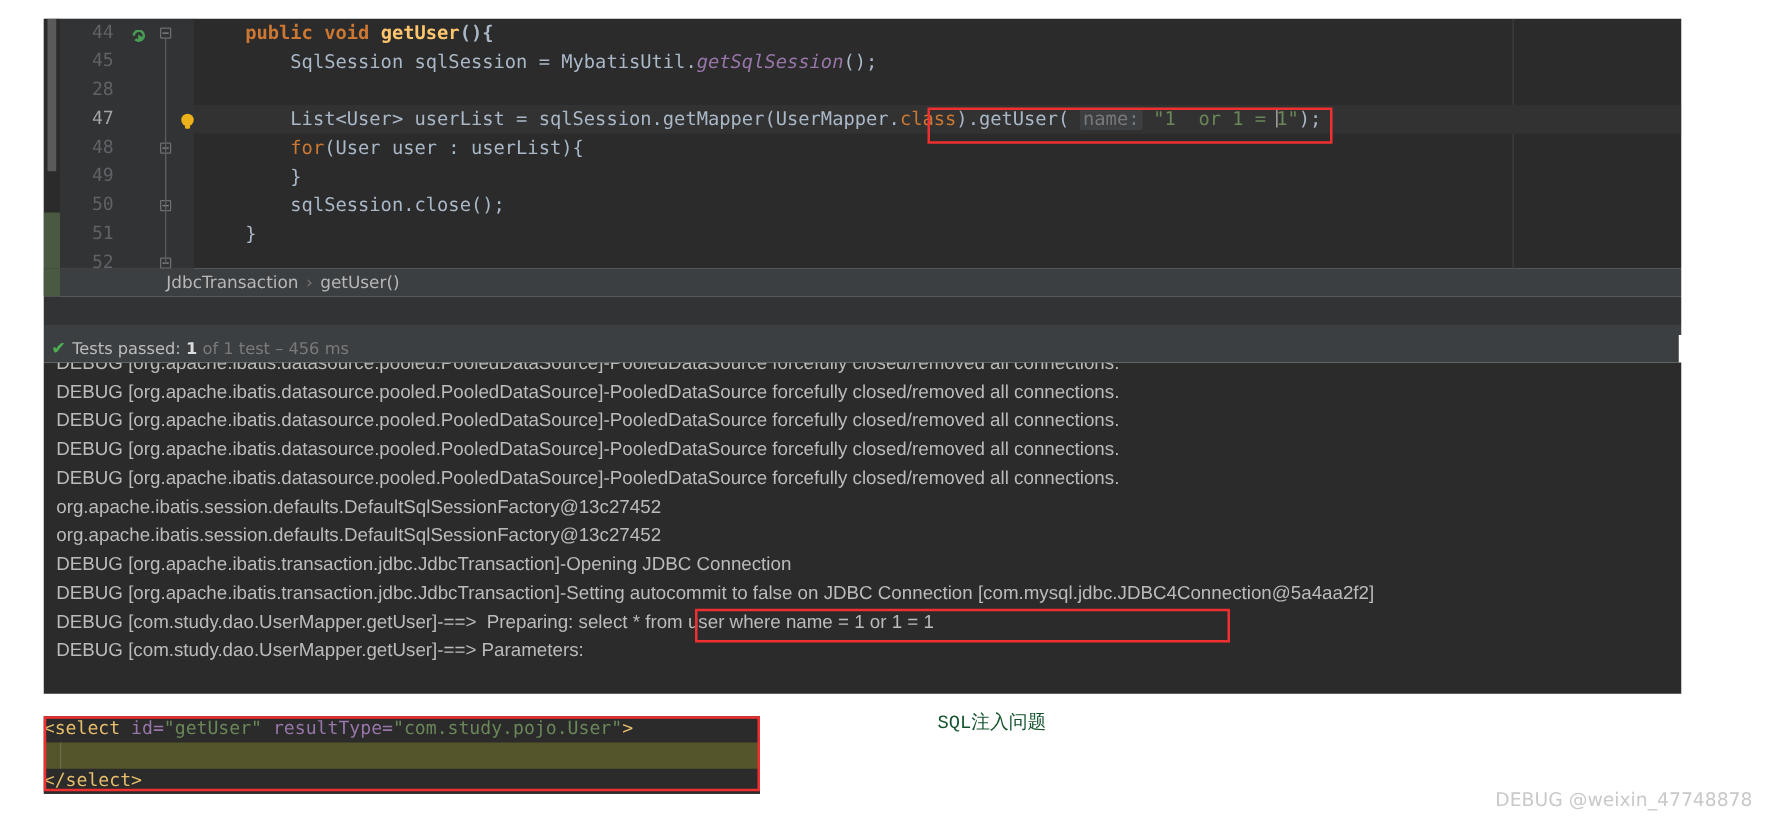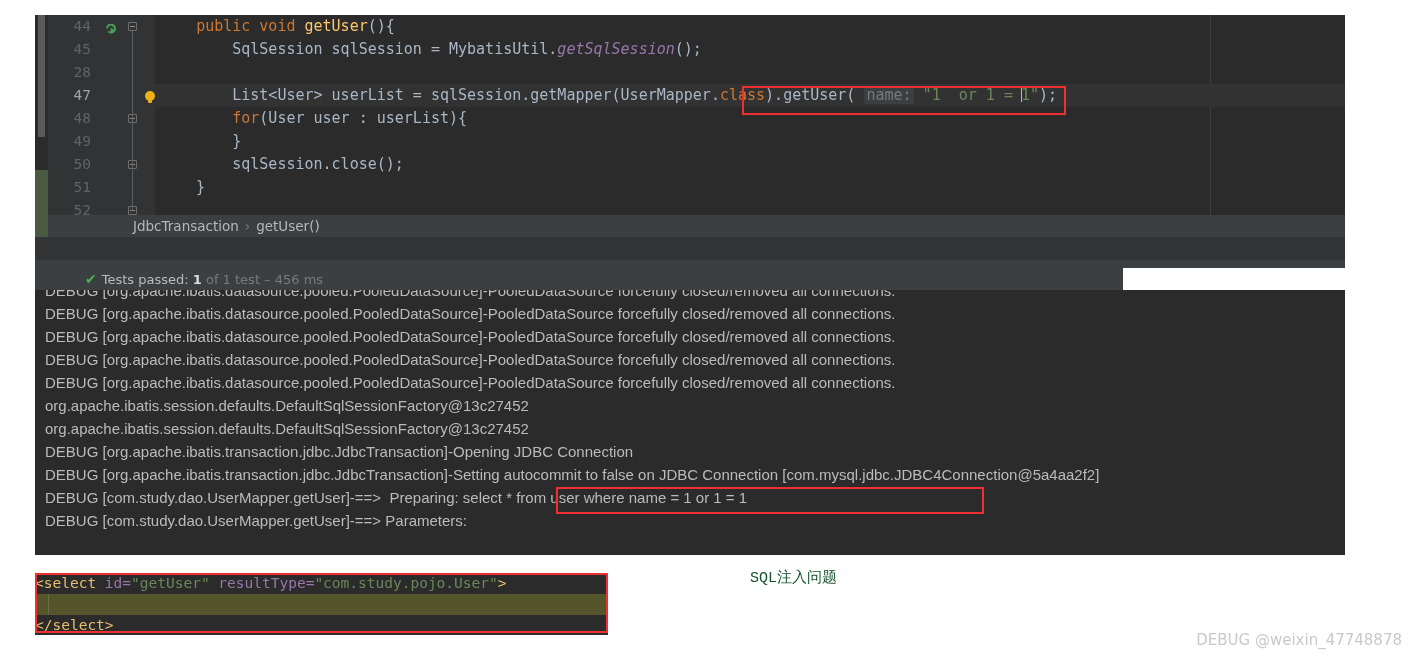--- a/index.html
+++ b/index.html
@@ -94,23 +94,23 @@
     position:absolute; left:35px; top:237px; width:1310px; height:23px;
     background:#313335;
   }
   .strip2 {
     position:absolute; left:35px; top:260px; width:1310px; height:8px;
     background:#3c3f41;
   }
 
   
   .test-status {
-    position:absolute; left:35px; top:268px; width:1088px; height:22px;
+    position:absolute; left:35px; top:268px; width:1308px; height:22px;
     background:#3c3f41; line-height:22px;
-    font-family:"DejaVu Sans", sans-serif; font-size:13px;padding-left:44px;
+    font-family:"DejaVu Sans", sans-serif; font-size:13px;
   }
   .check {
     display:inline-block; margin-left:6px; margin-right:5px;
     color:#4caf50; font-size:14px; font-weight:bold;
   }
   .ts-main { color:#bbbbbb; }
   .ts-count { color:#dddddd; font-weight:bold; }
   .ts-dim { color:#7a7a7a; }
 
   
@@ -164,21 +164,21 @@
   }
 </style>
 </head>
 <body>
 
 <div id="root">
 
   <div class="editor-panel">
     <div class="code-divider"></div>
     <div id="editor-lines">
-        <div class="line"><span style="position: absolute; left: 125px;"><span class="pln">    </span><span class="kw">public</span><span class="pln"> </span><span class="kw">void</span><span class="pln"> </span><span class="mth">getUser</span><span class="pln">(){</span></span></div>
+        <div class="line"><span style="position: absolute; left: 125px; font-weight: bold;"><span class="pln">    </span><span class="kw">public</span><span class="pln"> </span><span class="kw">void</span><span class="pln"> </span><span class="mth">getUser</span><span class="pln">(){</span></span></div>
         <div class="line"><span style="position: absolute; left: 125px;"><span class="pln">        SqlSession sqlSession = MybatisUtil.</span><span class="fld">getSqlSession</span><span class="pln">();</span></span></div>
         <div class="line"><span style="position: absolute; left: 125px;"></span></div>
         <div class="line"><div class="line-hl"></div><span style="position: absolute; left: 125px;"><span class="pln">        List&lt;User&gt; userList = sqlSession.getMapper(UserMapper.</span><span class="kw">class</span><span class="pln">).getUser( </span><span class="hint">name:</span><span class="pln"> </span><span class="str">"1  or 1 = </span><span class="caret"></span><span class="str">1"</span><span class="pln">);</span></span></div>
         <div class="line"><span style="position: absolute; left: 125px;"><span class="pln">        </span><span class="kw">for</span><span class="pln">(User user : userList){</span></span></div>
         <div class="line"><span style="position: absolute; left: 125px;"><span class="pln">        }</span></span></div>
         <div class="line"><span style="position: absolute; left: 125px;"><span class="pln">        sqlSession.close();</span></span></div>
         <div class="line"><span style="position: absolute; left: 125px;"><span class="pln">    }</span></span></div>
       </div>
     <div class="gutter">
       <div id="gutter-rows" style="position: relative;">

